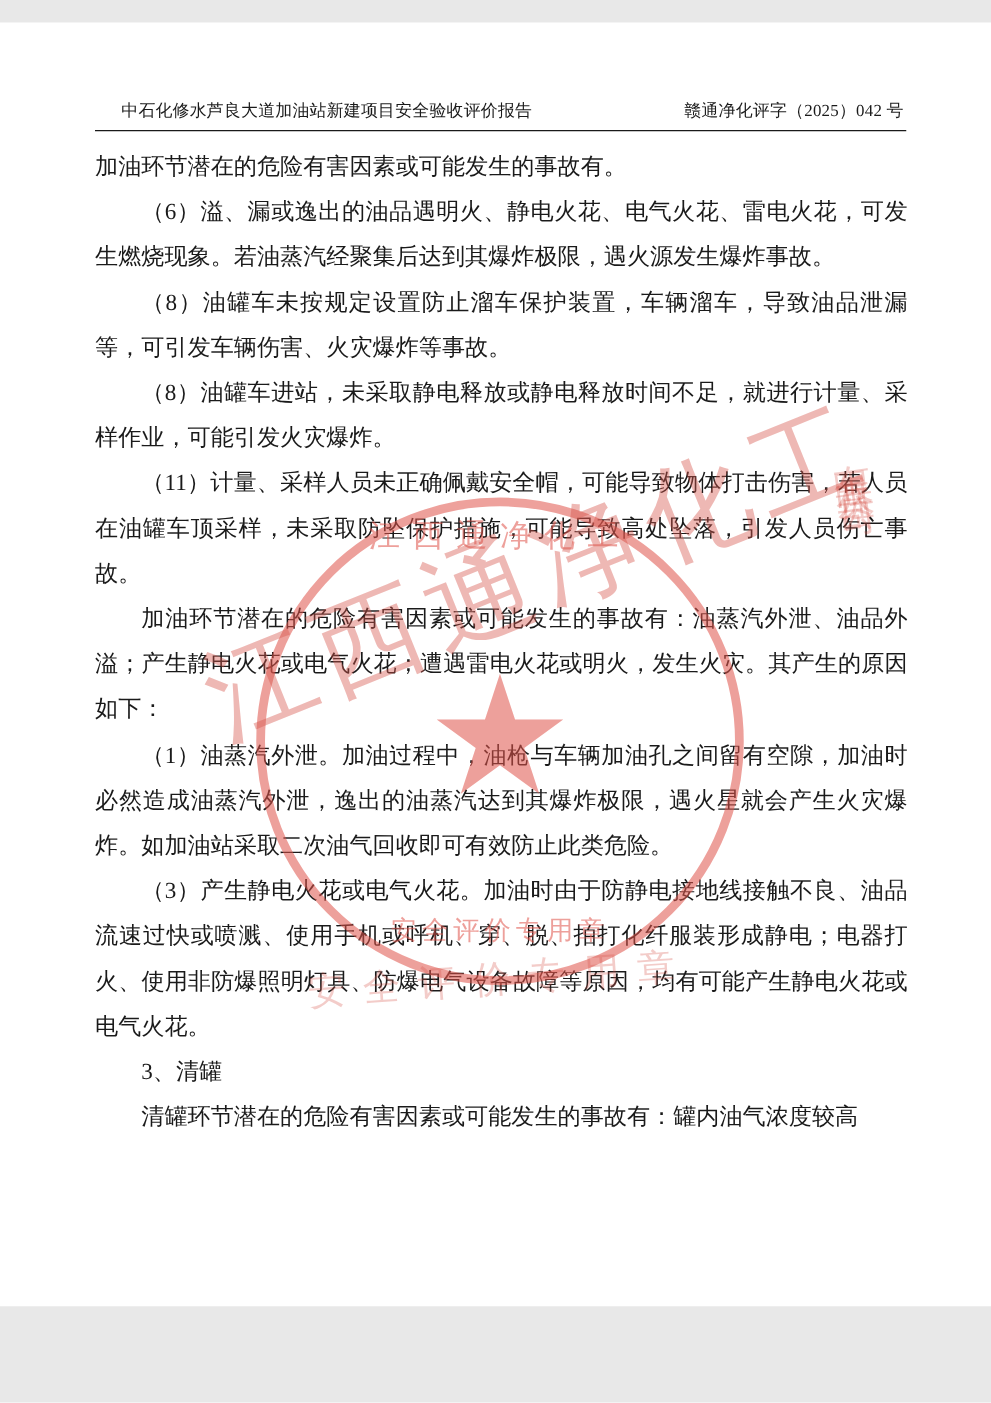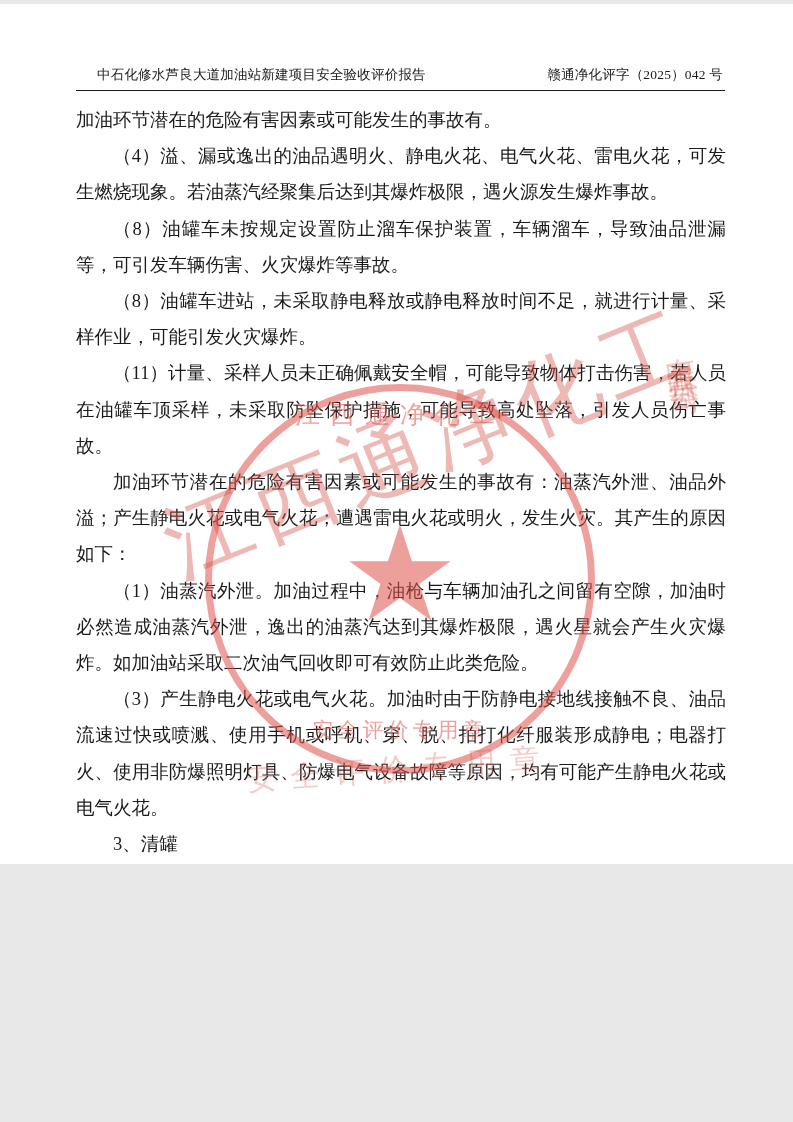--- a/index.html
+++ b/index.html
@@ -3,23 +3,23 @@
 <meta charset="utf-8">
 <style>
   html, body {
     margin: 0;
     padding: 0;
     background: #e8e8e8;
   }
   .page {
     position: relative;
     width: 793px;
-    height: 860px;
+    height: 1027px;
     background: #ffffff;
-    margin: 4px auto;
+    margin: 18px auto;
     overflow: hidden;
     font-family: "Liberation Serif", "DejaVu Serif", serif;
     color: #1a1a1a;
   }
 
   
   .header {
     position: absolute;
     top: 62px;
     left: 97px;
@@ -164,21 +164,21 @@
 <div class="page">
 
   <div class="header">
     <div class="header-left">中石化修水芦良大道加油站新建项目安全验收评价报告</div>
     <div class="header-right">赣通净化评字（2025）042 号</div>
   </div>
   <div class="header-rule"></div>
 
   <div class="content">
     <p>加油环节潜在的危险有害因素或可能发生的事故有。</p>
-    <p class="indent2">（4）溢、漏或逸出的油品遇明火、静电火花、电气火花、雷电火花，可发生燃烧现象。若油蒸汽经聚集后达到其爆炸极限，遇火源发生爆炸事故。</p>
+    <p class="indent2">（6）溢、漏或逸出的油品遇明火、静电火花、电气火花、雷电火花，可发生燃烧现象。若油蒸汽经聚集后达到其爆炸极限，遇火源发生爆炸事故。</p>
     <p class="indent2">（8）油罐车未按规定设置防止溜车保护装置，车辆溜车，导致油品泄漏等，可引发车辆伤害、火灾爆炸等事故。</p>
     <p class="indent2">（8）油罐车进站，未采取静电释放或静电释放时间不足，就进行计量、采样作业，可能引发火灾爆炸。</p>
     <p class="indent2">（11）计量、采样人员未正确佩戴安全帽，可能导致物体打击伤害，若人员在油罐车顶采样，未采取防坠保护措施，可能导致高处坠落，引发人员伤亡事故。</p>
     <p class="indent2">加油环节潜在的危险有害因素或可能发生的事故有：油蒸汽外泄、油品外溢；产生静电火花或电气火花；遭遇雷电火花或明火，发生火灾。其产生的原因如下：</p>
     <p class="indent2">（1）油蒸汽外泄。加油过程中，油枪与车辆加油孔之间留有空隙，加油时必然造成油蒸汽外泄，逸出的油蒸汽达到其爆炸极限，遇火星就会产生火灾爆炸。如加油站采取二次油气回收即可有效防止此类危险。</p>
     <p class="indent2">（3）产生静电火花或电气火花。加油时由于防静电接地线接触不良、油品流速过快或喷溅、使用手机或呼机、穿、脱、拍打化纤服装形成静电；电器打火、使用非防爆照明灯具、防爆电气设备故障等原因，均有可能产生静电火花或电气火花。</p>
     <p class="indent2">3、清罐</p>
     <p class="indent2">清罐环节潜在的危险有害因素或可能发生的事故有：罐内油气浓度较高</p>
   </div>
 

